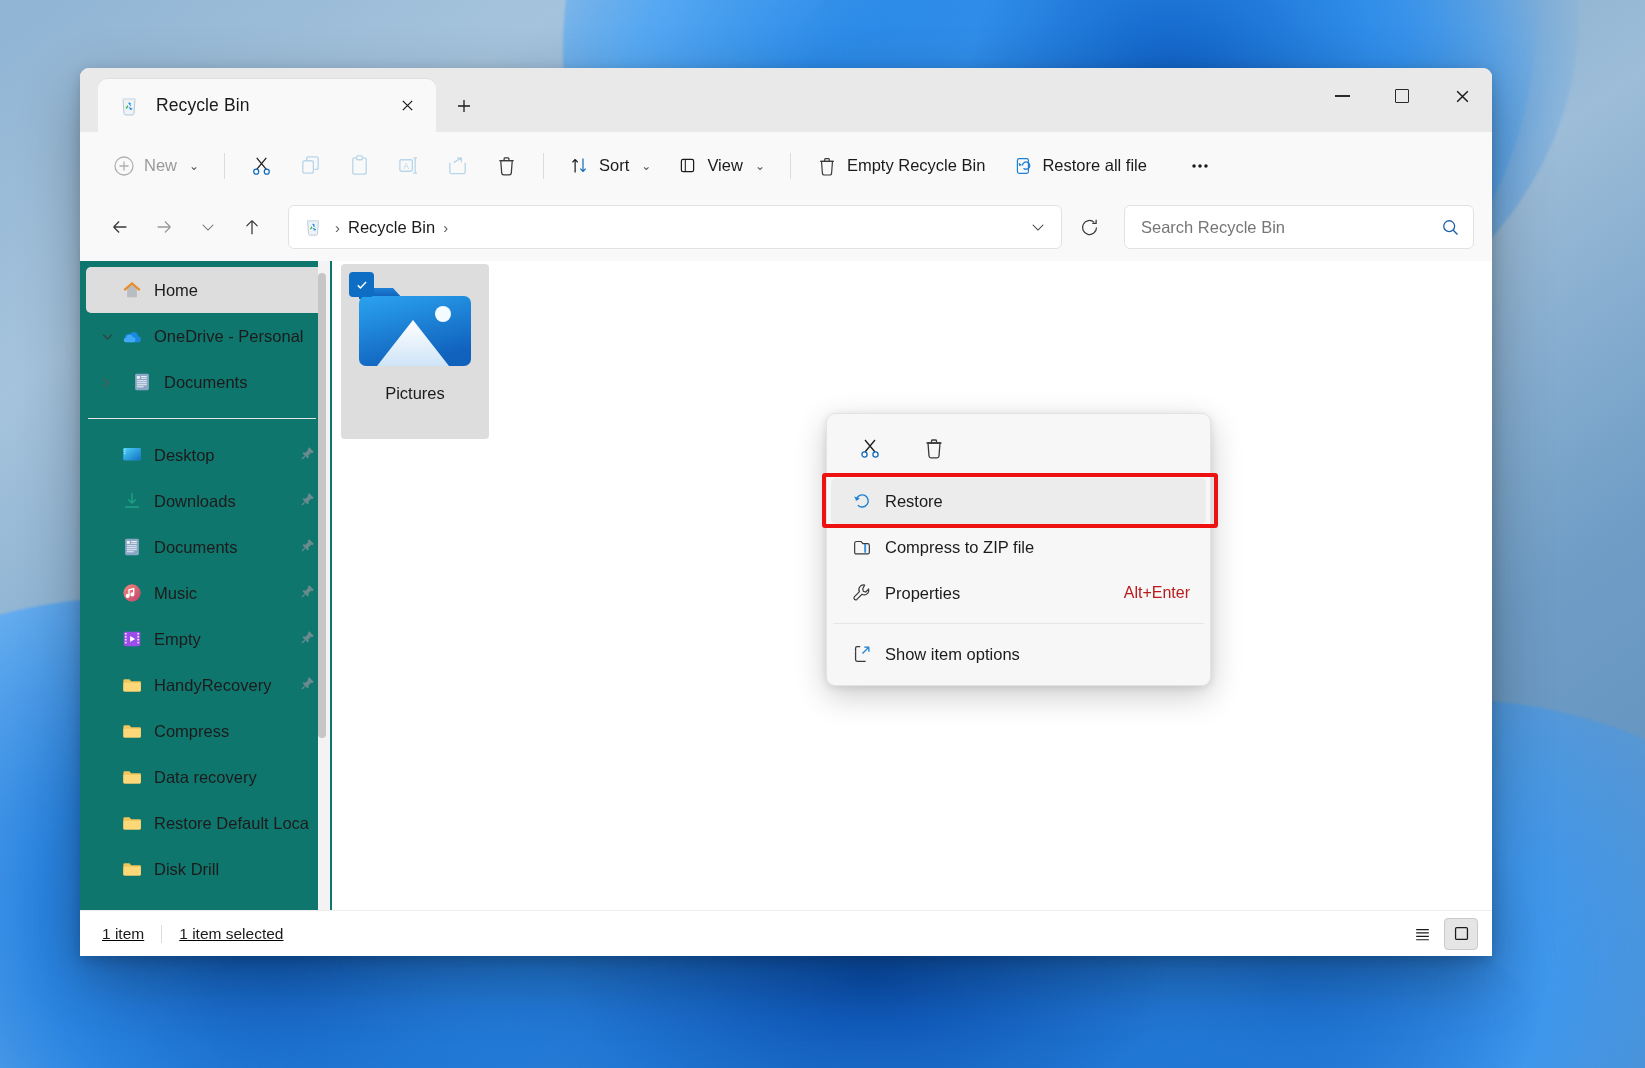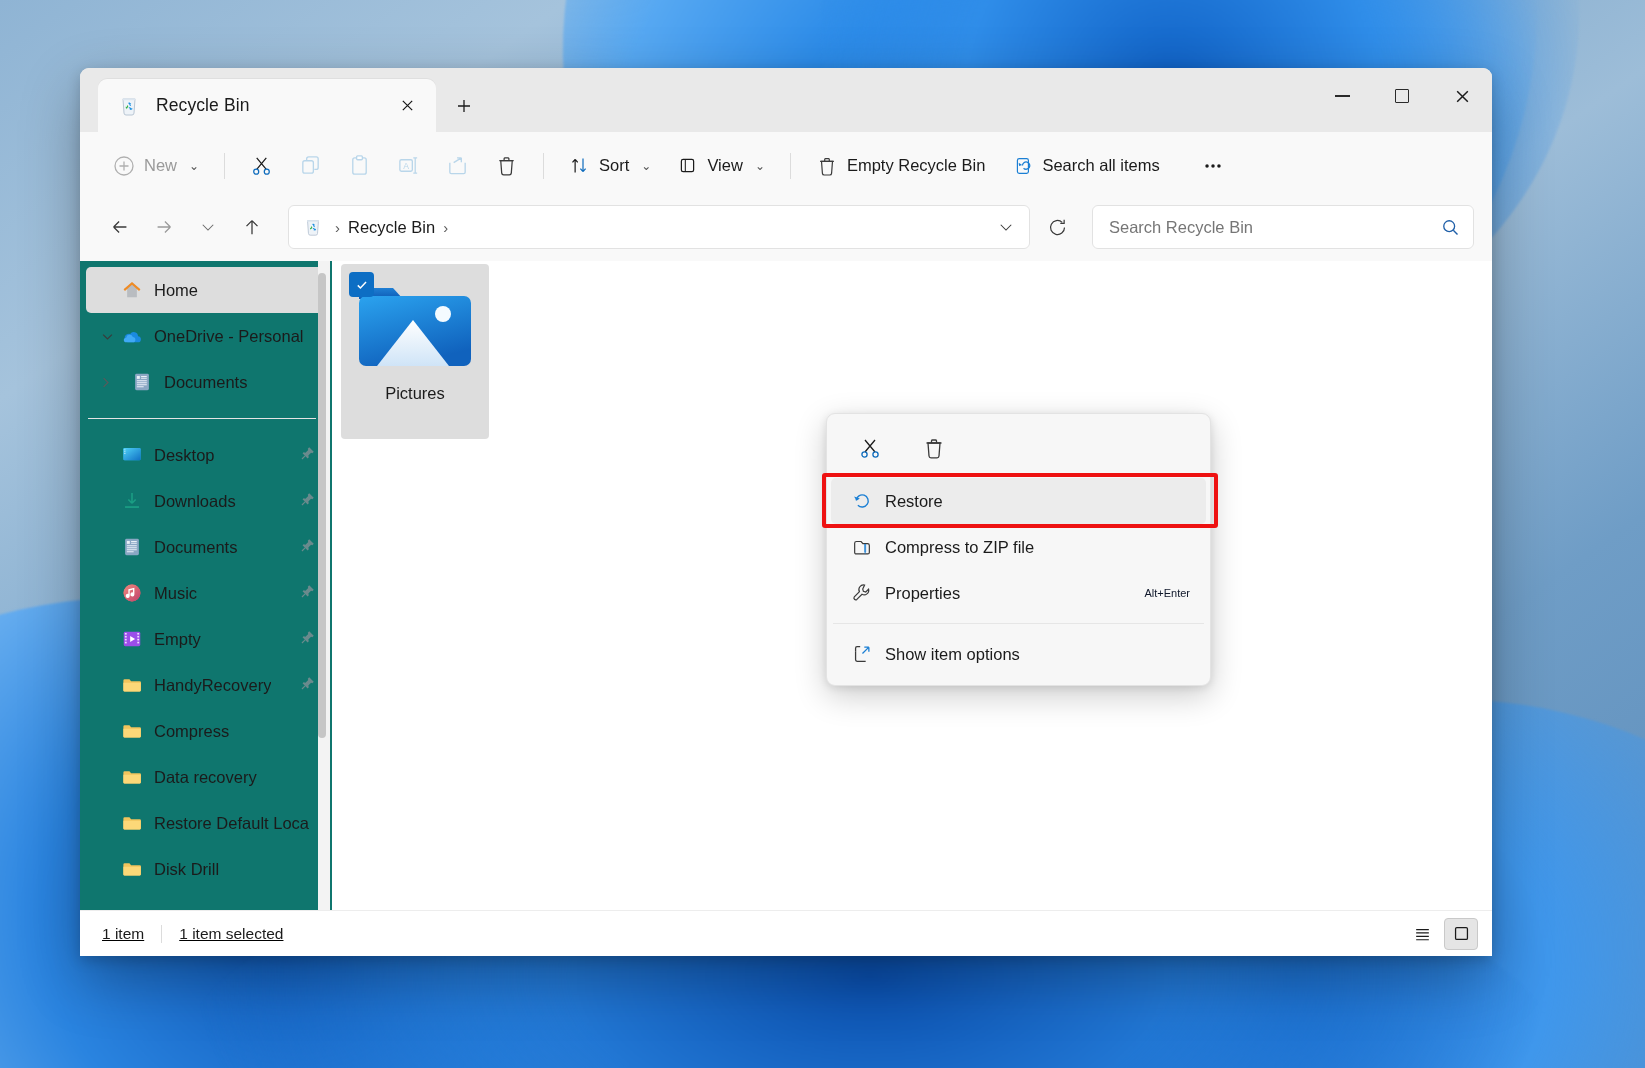--- a/index.html
+++ b/index.html
@@ -74,21 +74,21 @@
     flex:1; height:44px; background:#ffffff; border:1px solid #e2e2e2; border-radius:6px;
     display:flex; align-items:center; padding:0 6px 0 14px; margin-left:14px;
   }
   .crumb-icon { width:20px; height:20px; margin-right:4px; flex:none; }
   .crumb-sep { color:#5a5a5a; font-size:15px; padding:0 8px; }
   .crumb-text { font-size:16.5px; color:#1b1b1b; }
   .crumb-spacer { flex:1; }
   .crumb-chev { width:34px; height:34px; display:flex; align-items:center; justify-content:center; }
   .refresh { width:46px; height:44px; display:flex; align-items:center; justify-content:center; margin-left:4px; }
   .searchbox {
-    width:382px; height:44px; background:#ffffff; border:1px solid #e2e2e2; border-radius:6px;
+    width:350px; height:44px; background:#ffffff; border:1px solid #e2e2e2; border-radius:6px;
     display:flex; align-items:center; padding:0 12px 0 16px; margin-left:12px;
   }
   .searchbox input {
     flex:1; border:0; outline:0; background:transparent; font-size:16.5px;
     color:#1b1b1b; font-family:"Liberation Sans", sans-serif;
   }
   .searchbox input::placeholder { color:#767676; }
 
   
   .bodyrow { flex:1; display:flex; background:#ffffff; min-height:0; position:relative; }
@@ -129,21 +129,21 @@
     padding:6px 0 8px 0;
   }
   .ctx-iconrow { display:flex; padding:8px 22px 10px 22px; gap:22px; }
   .ctx-iconbtn { width:42px; height:40px; display:flex; align-items:center; justify-content:center; border-radius:5px; }
   .ctx-item {
     height:46px; margin:0 4px; border-radius:5px; display:flex; align-items:center;
     padding:0 16px 0 20px; font-size:16.5px; color:#1b1b1b;
   }
   .ctx-item .ci { width:34px; flex:none; display:flex; align-items:center; }
   .ctx-item.hl { background:#ececec; }
-  .ctx-accel { margin-left:auto; color:#0f172a; font-size:11px;text-align:center; }
+  .ctx-accel { margin-left:auto; color:#b91c1c; font-size:16px;text-align:center; }
   .ctx-divider { height:1px; background:#e6e6e6; margin:7px 6px; }
   .ctx-highlight-box {
     position:absolute; left:-5px; right:-8px; top:-5px; height:55px;
     border:4px solid #ee1111; border-radius:3px; pointer-events:none;
   }
   .ctx-restore-wrap { position:relative; }
 
   
   .statusbar {
     height:46px; background:#ffffff; border-top:1px solid #ededed;
@@ -281,21 +281,21 @@
         <path d="M4.5 7h15M9.5 7V4.8A1 1 0 0 1 10.5 4h3a1 1 0 0 1 1 .8V7" stroke="#3a3a3a" stroke-width="1.3" fill="none"></path>
       </svg>
       <span>Empty Recycle Bin</span>
     </div>
     <div class="tb-btn">
       <svg viewBox="0 0 24 24" width="22" height="22">
         <rect x="7" y="4" width="12" height="16" rx="2" stroke="#1b7fd4" stroke-width="1.3" fill="none"></rect>
         <path d="M12.5 11.5a4 4 0 1 1 1.2 2.9" stroke="#1b7fd4" stroke-width="1.4" fill="none"></path>
         <path d="M8.4 8.4l.4 3.6 3.4-1.2z" fill="#1b7fd4"></path>
       </svg>
-      <span>Search all items</span>
+      <span>Restore all file</span>
     </div>
 
     <div class="tb-icon" style="margin-left:16px;">
       <svg viewBox="0 0 24 24" width="22" height="22">
         <circle cx="5.5" cy="12" r="1.9" fill="#1b1b1b"></circle>
         <circle cx="12" cy="12" r="1.9" fill="#1b1b1b"></circle>
         <circle cx="18.5" cy="12" r="1.9" fill="#1b1b1b"></circle>
       </svg>
     </div>
     <div class="tb-spacer"></div>

